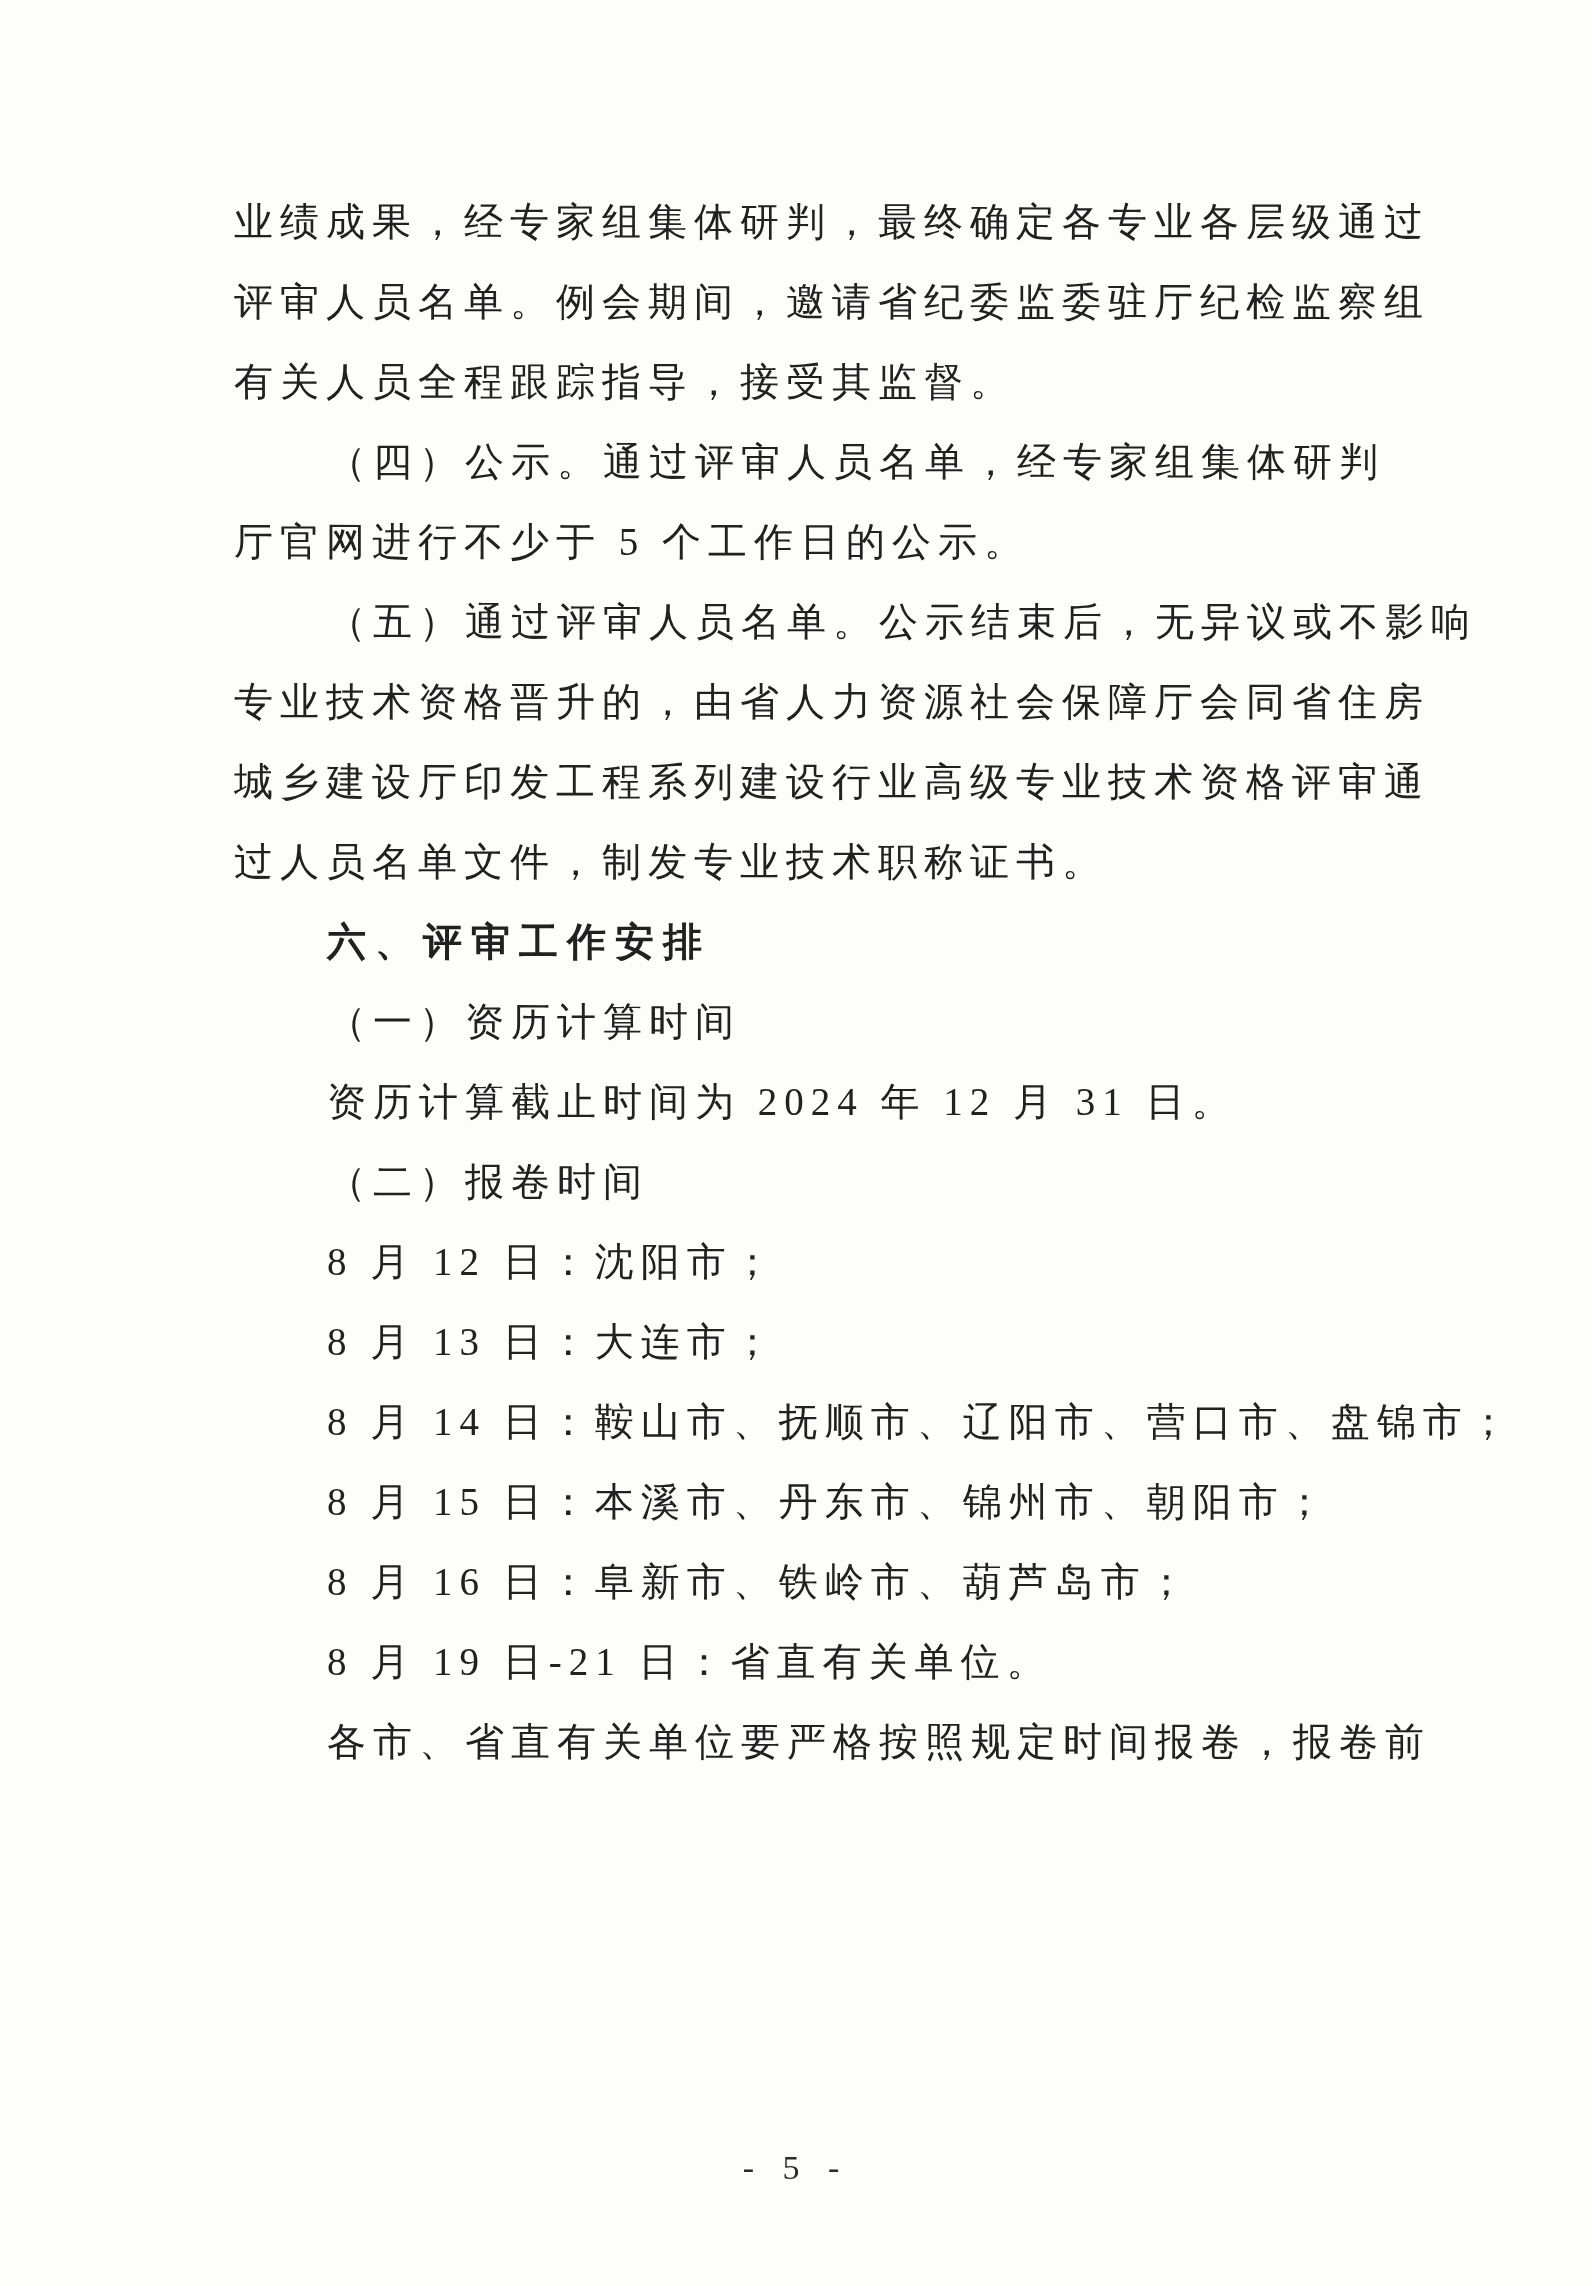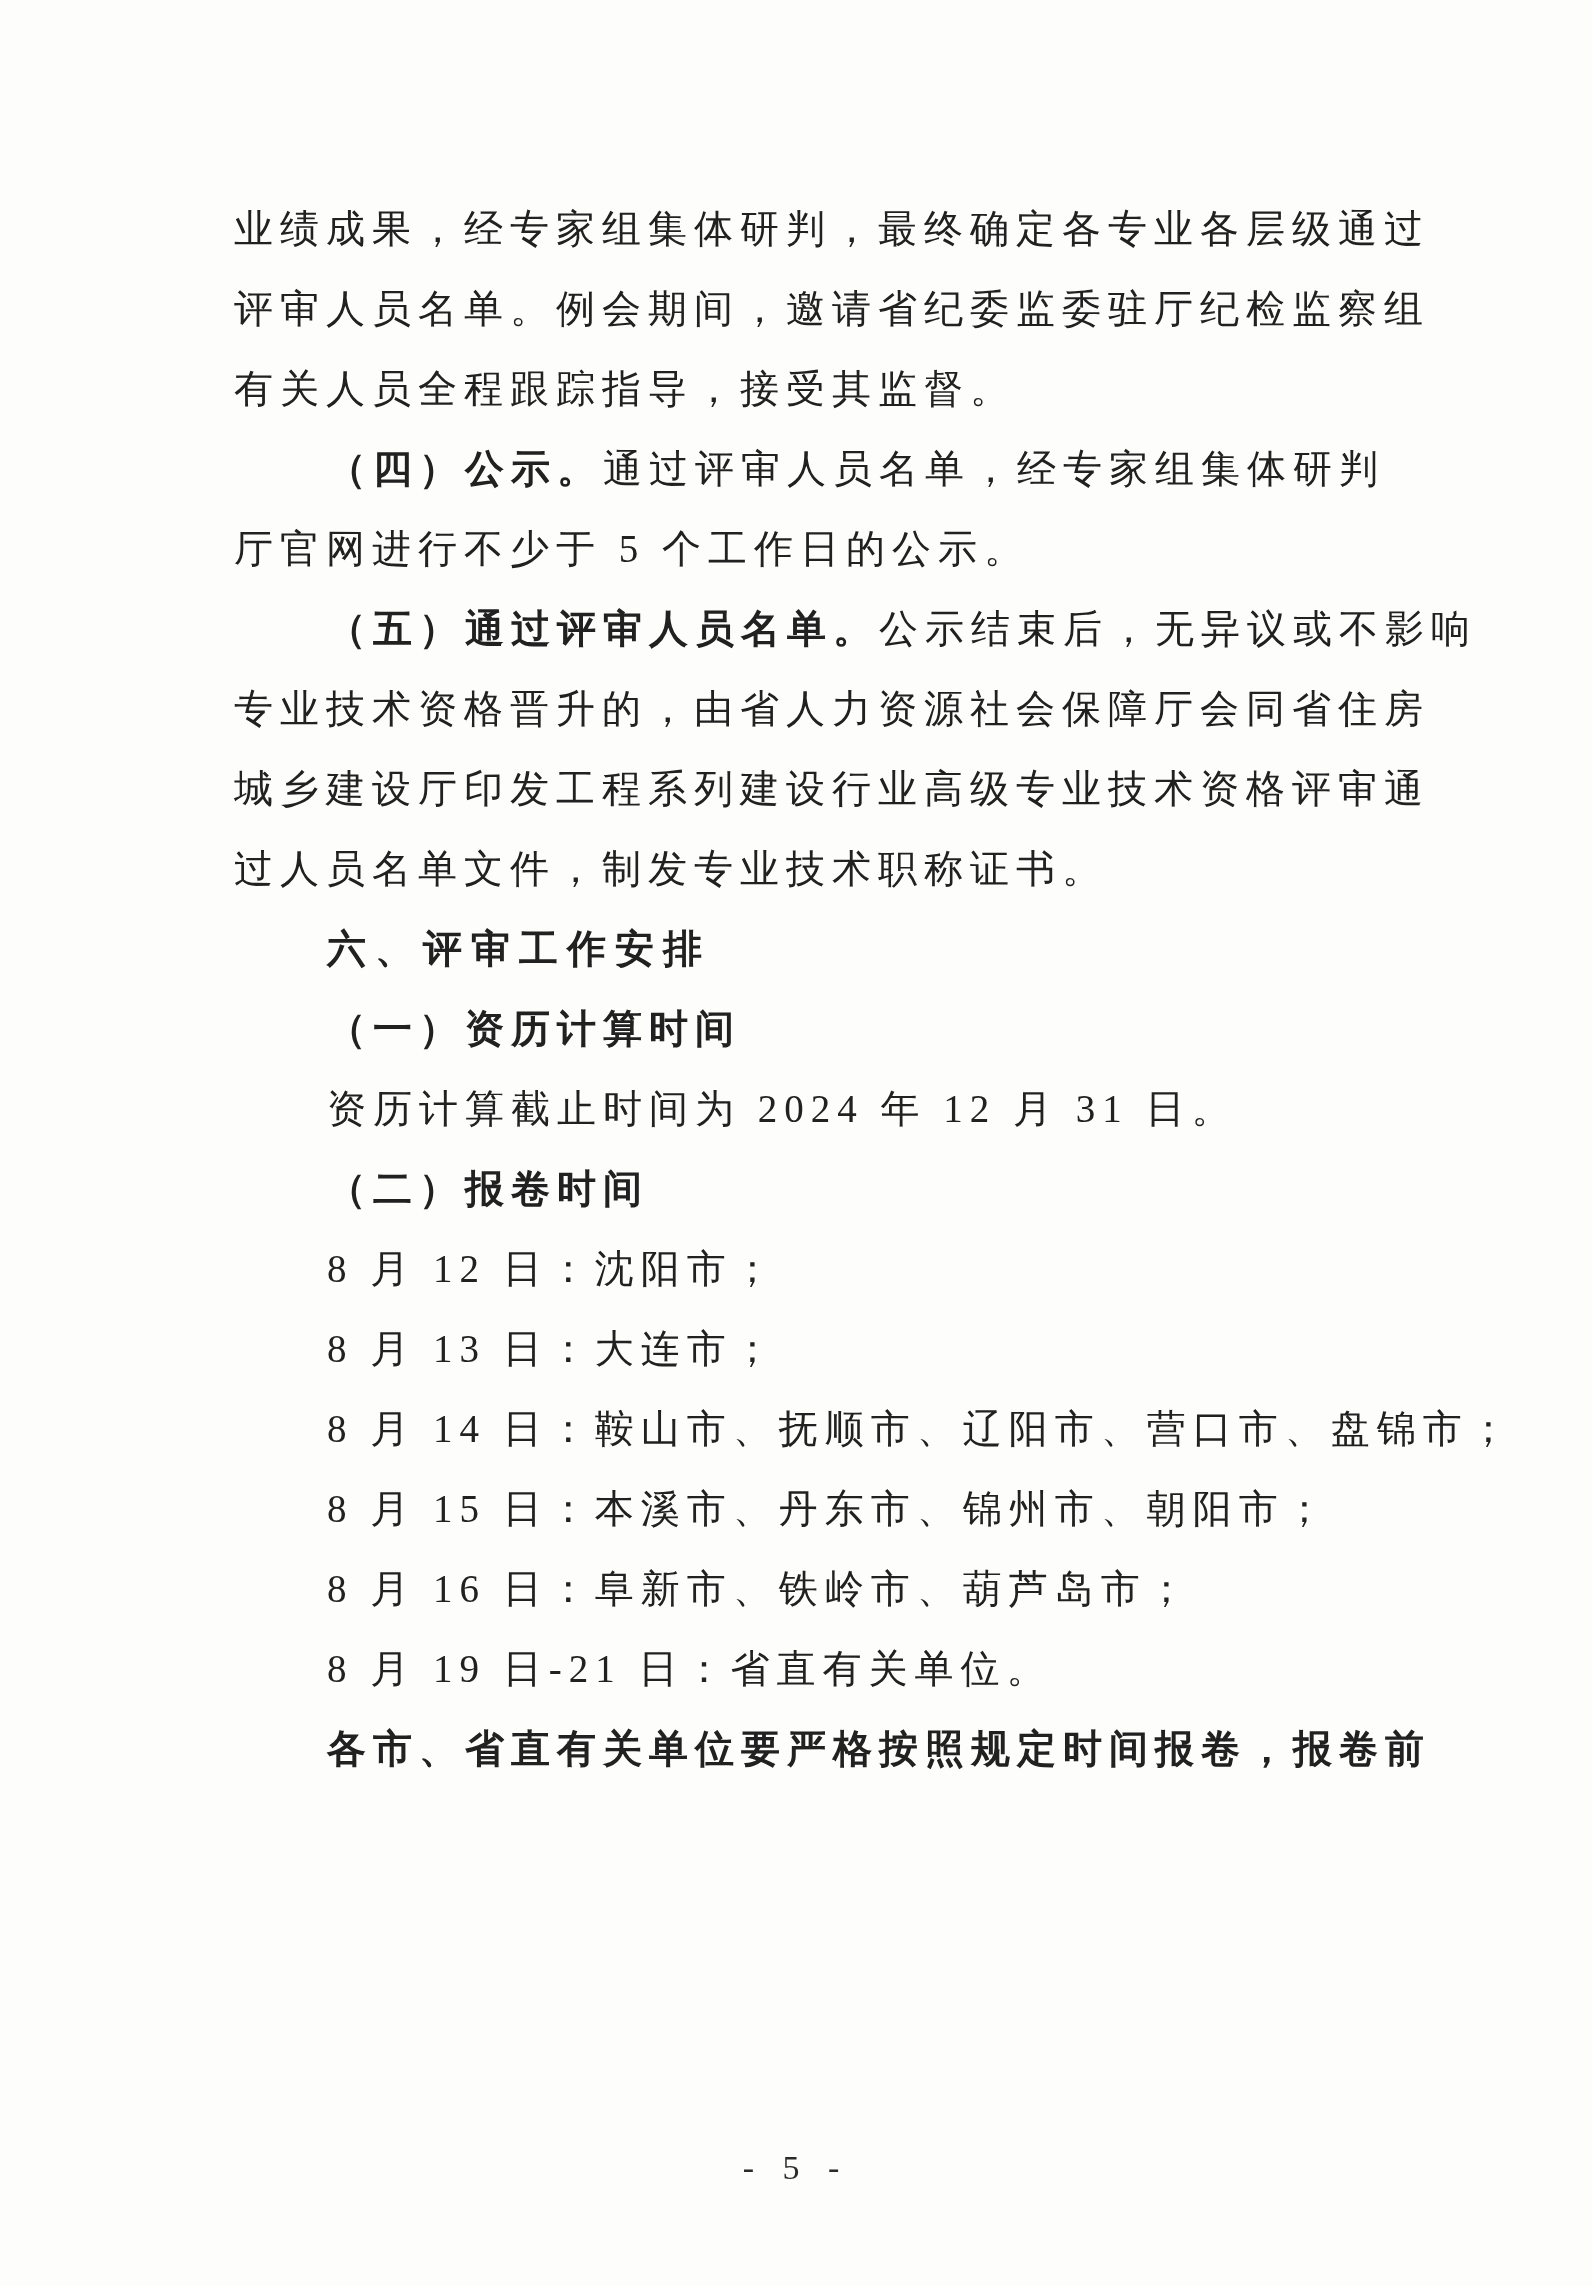--- a/index.html
+++ b/index.html
@@ -8,33 +8,33 @@
     width: 1592px;
     height: 2287px;
     margin: 0 auto;
     background: #fdfdfc;
     overflow: hidden;
     font-family: "Liberation Serif", serif;
     color: #212121;
   }
   .textblock {
     position: absolute;
-    top: 189px;
+    top: 182px;
     left: 234px;
     width: 1204px;
   }
   .line {
     height: 80px;
     line-height: 80px;
     font-size: 39px;
     letter-spacing: 7px;
     white-space: nowrap;
   }
   .indent { padding-left: 93px; }
-  .b { font-weight: bold; }
+  .b { font-weight: normal; }
   .hei { font-family: "Liberation Sans", sans-serif; font-weight: bold; letter-spacing: 9px; }
   .page-num {
     position: absolute;
     top: 2149px;
     left: 0;
     width: 100%;
     text-align: center;
     font-size: 34px;
     letter-spacing: 10px;
     color: #2a2a2a;

